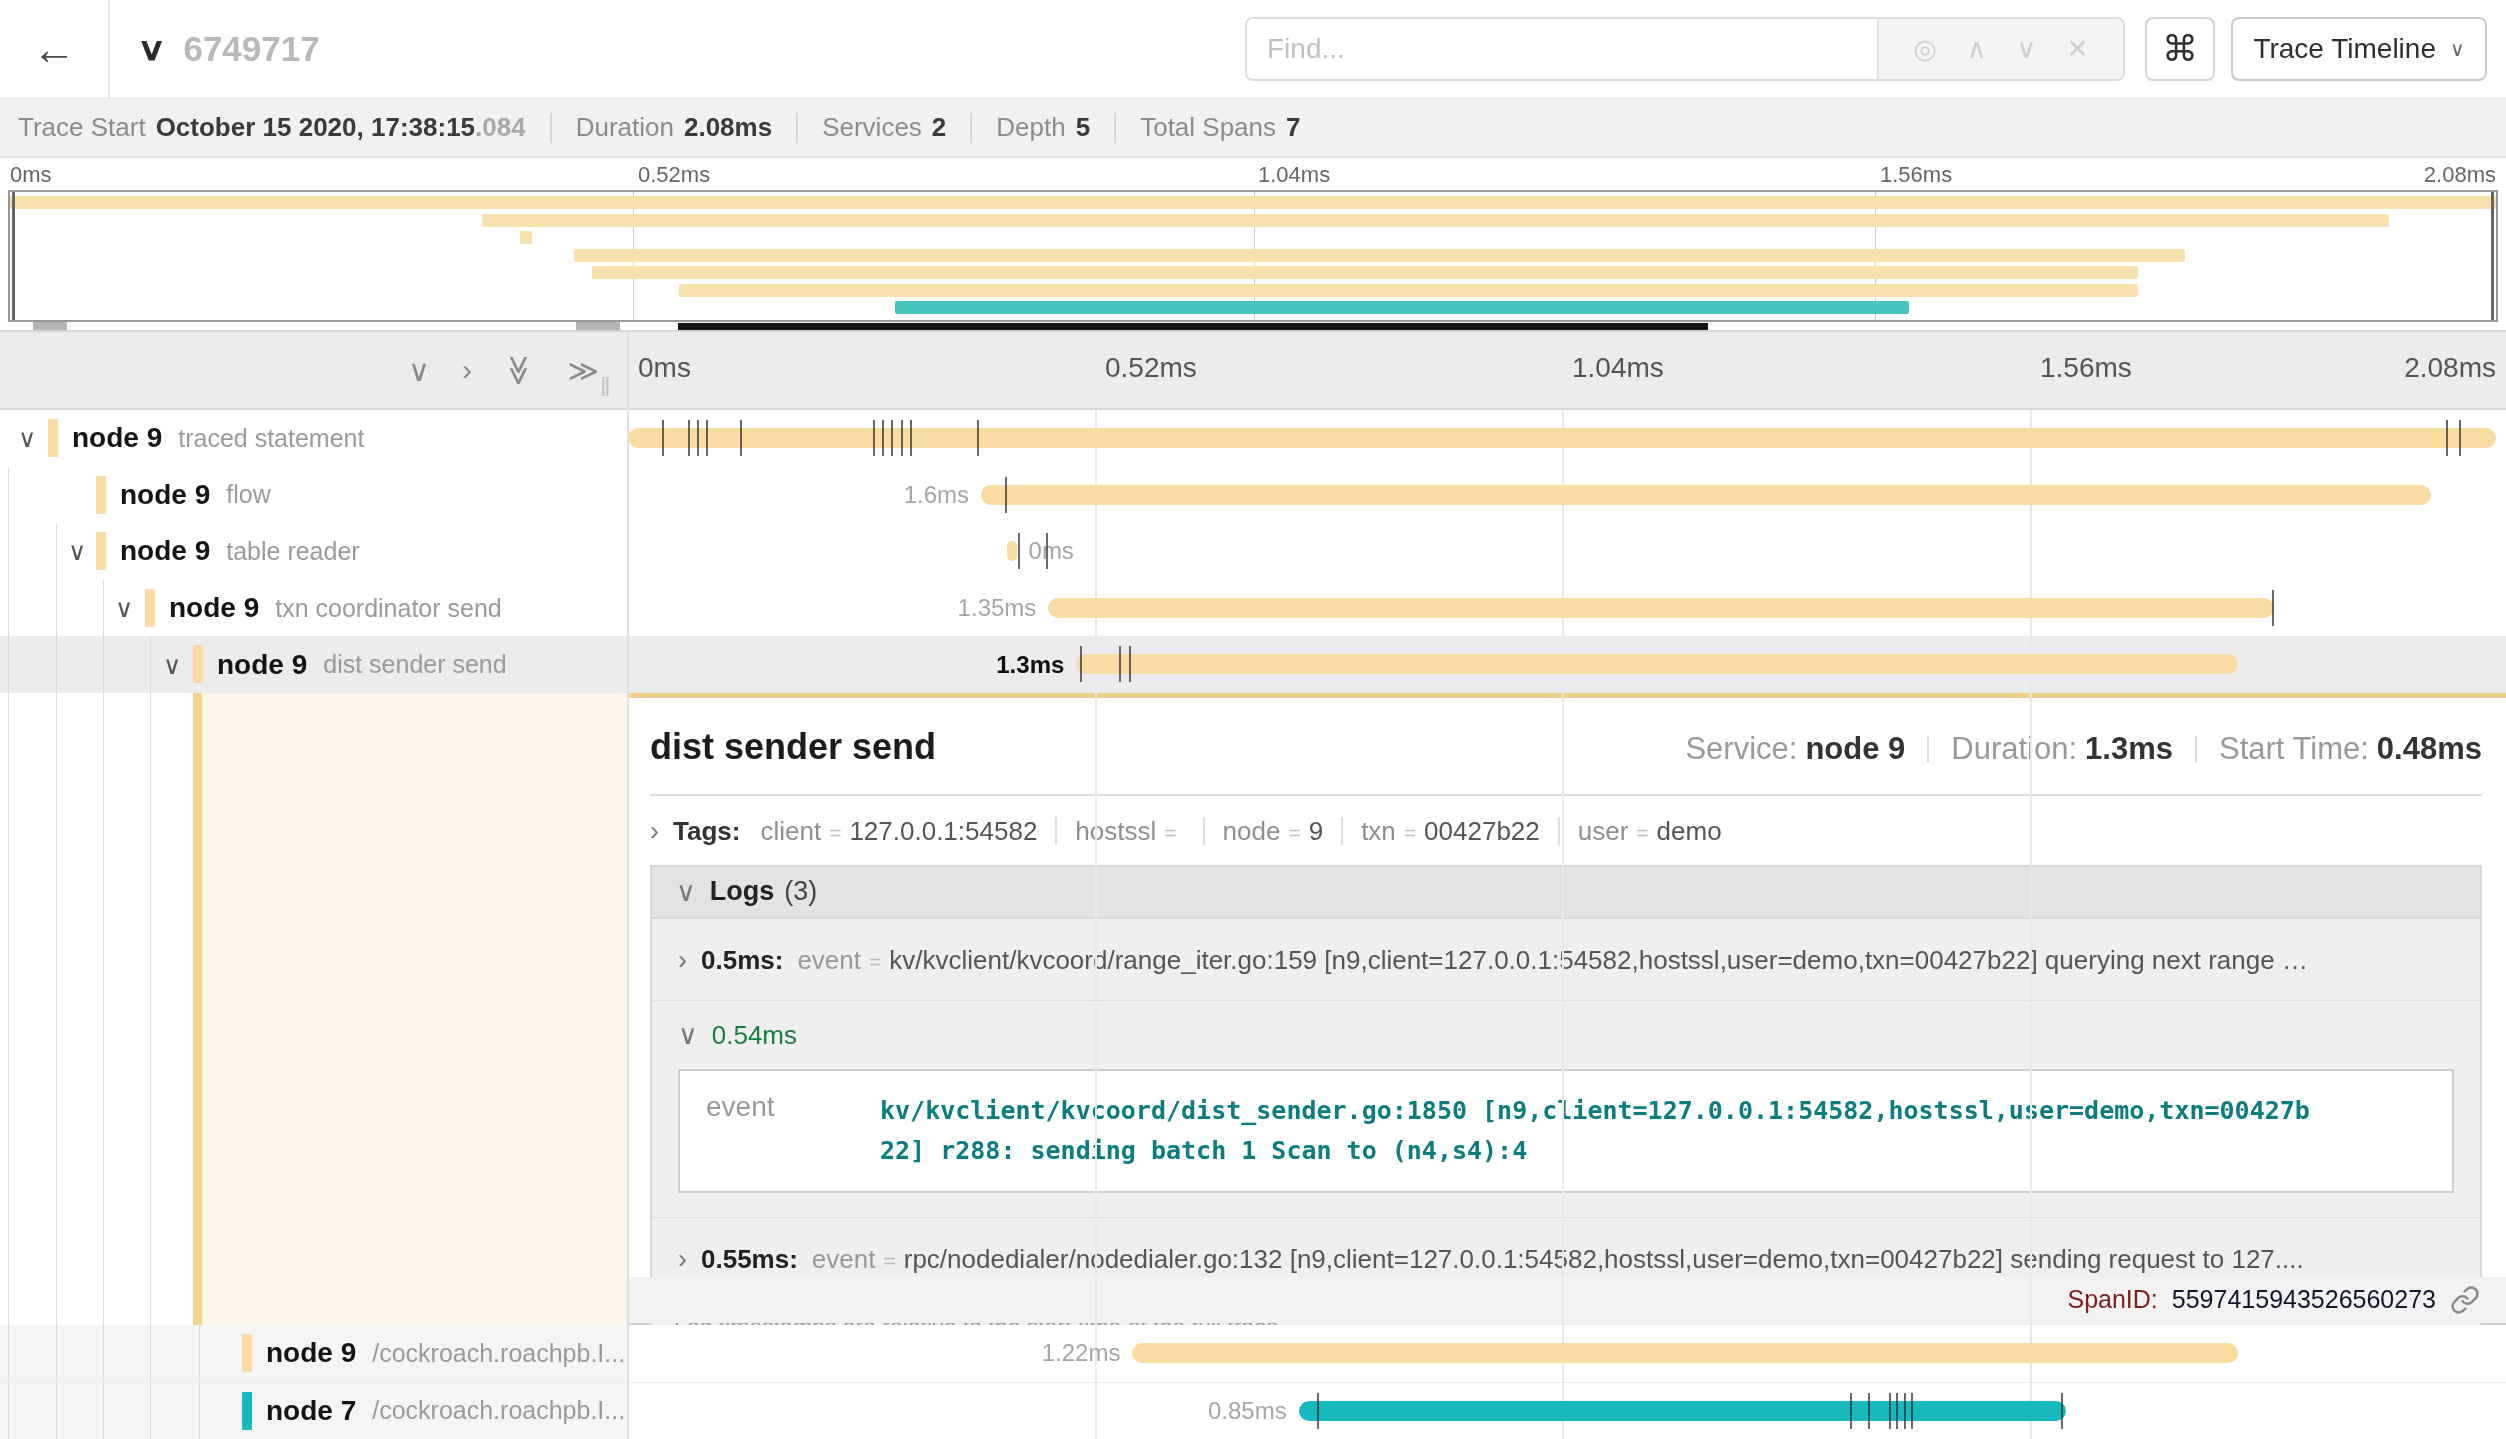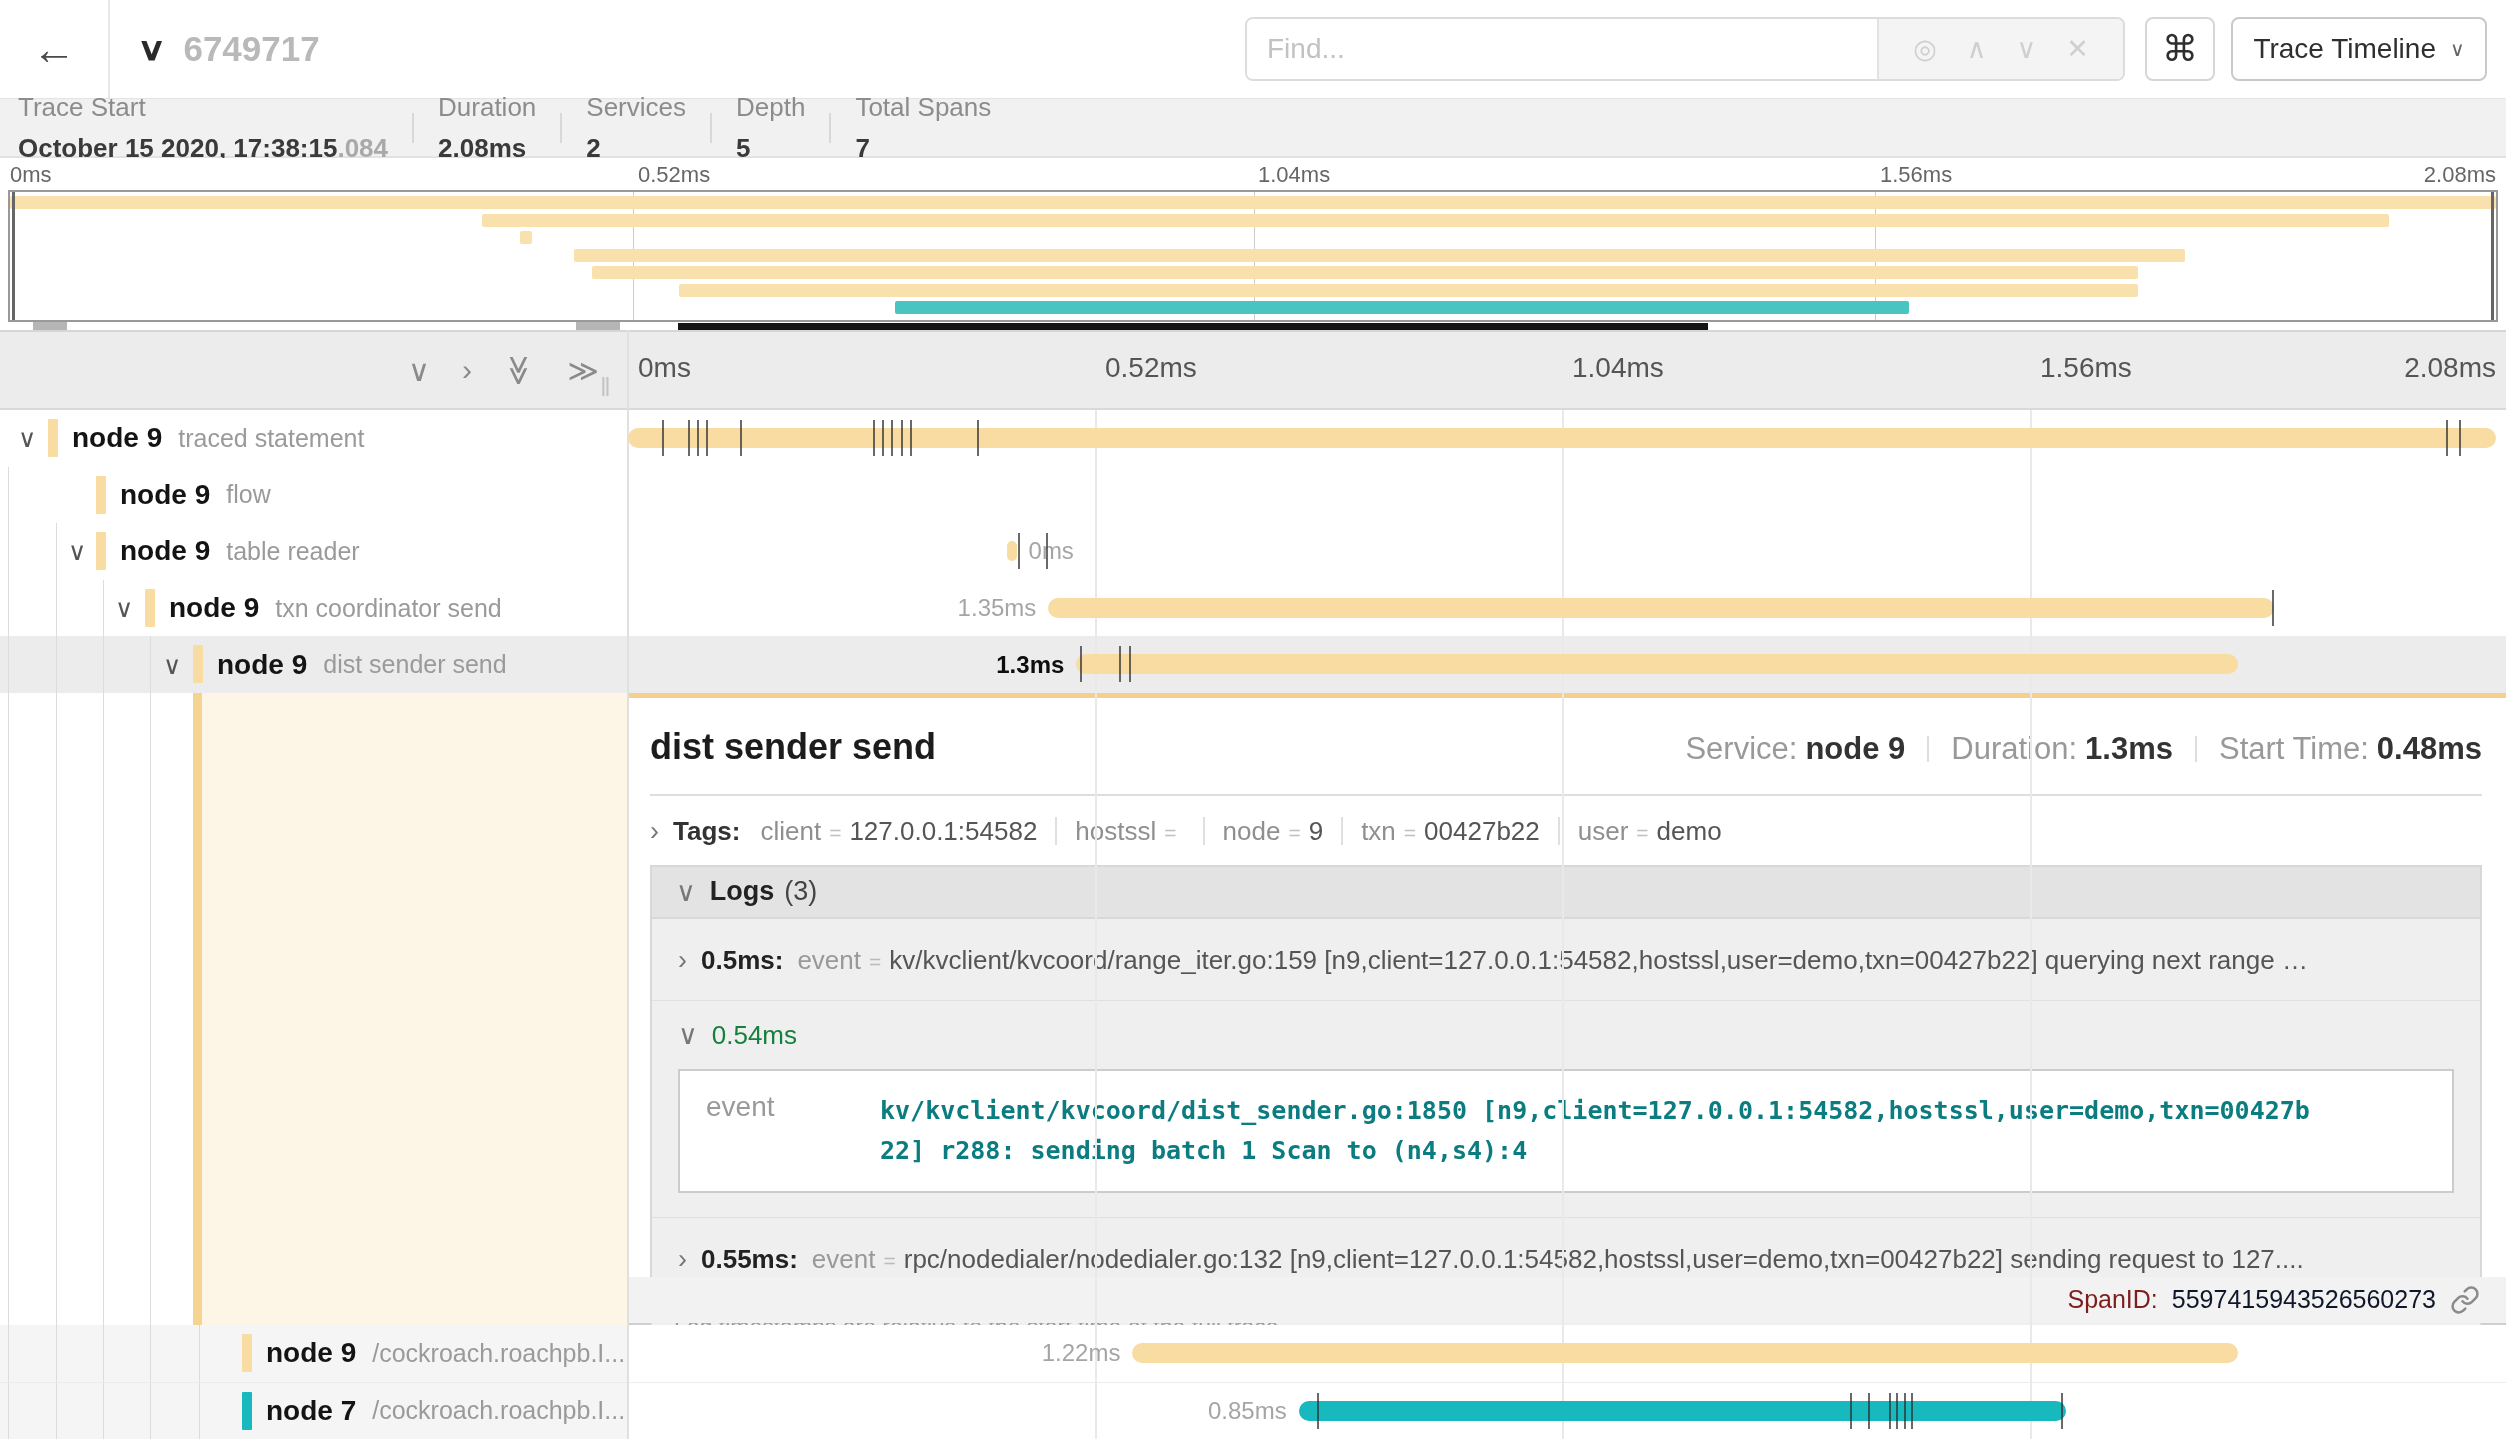--- a/index.html
+++ b/index.html
@@ -28,21 +28,21 @@
              font-size:36px; color:#2f2f2f; cursor:pointer; }
   .tl-btn { position:absolute; left:2231px; top:17px; width:256px; height:64px; border:2px solid #c9c9c9;
             border-radius:8px; background:#fff; display:flex; align-items:center; justify-content:center;
             gap:14px; font-size:28px; color:#2f2f2f; cursor:pointer; }
   .tl-btn .caret { font-size:20px; color:#666; }
 
   
   .infobar { position:absolute; left:0; top:98px; width:2506px; height:60px; background:#f1f1f1;
              border-top:1px solid #e3e3e3; border-bottom:2px solid #e2e2e2;
              display:flex; align-items:center; padding-left:18px; font-size:26px; color:#8c8c8c; }
-  .info-item { display:flex; align-items:baseline; gap:10px; white-space:nowrap;flex-direction:column; }
+  .info-item { display:flex; align-items:baseline; gap:10px; white-space:nowrap; }
   .info-val { font-weight:700; color:#3a3a3a; }
   .info-suffix { font-weight:700; color:#a9a9a9; }
   .info-sep { width:2px; height:30px; background:#d8d8d8; margin:0 24px; }
 
   
   .mm-wrap { position:absolute; left:0; top:158px; width:2506px; height:172px; background:#fff; }
   .mm-label { position:absolute; top:4px; font-size:22px; color:#666; }
   .mm-box { position:absolute; left:8px; top:32px; width:2490px; height:132px; border:2px solid #999; background:#fff; }
   .mm-grid { position:absolute; top:0; bottom:0; width:1px; background:#ccc; }
   .mm-scrub { position:absolute; top:0; bottom:0; width:3px; background:#666; }
@@ -260,20 +260,25 @@
         </div>
         <div class="span-row" style="height: 56.6px;">
           <div class="row-name">
             <div class="guide" style="left: 8px;"></div>
             <span class="cbar" style="left: 96px; background: rgb(248, 220, 161);"></span>
             <div class="name-inner" style="left: 120px;">
               <span class="svc">node 9</span>
               <span class="op">flow</span>
             </div>
           </div>
+          <div class="row-bars">
+            <span class="dur-label" style="right: 81.1%; margin-right: 12px;">1.6ms</span>
+            <div class="bar" style="left: 18.9%; width: 77.6%; background: rgb(248, 220, 161);"></div>
+            <div class="tick" style="left: 20.2%;"></div>
+          </div>
         </div>
         <div class="span-row" style="height: 56.6px;">
           <div class="row-name">
             <div class="guide" style="left: 8px;"></div>
             <div class="guide" style="left: 56px;"></div>
             <span class="tree-chev" style="left: 68px;">∨</span>
             <span class="cbar" style="left: 96px; background: rgb(248, 220, 161);"></span>
             <div class="name-inner" style="left: 120px;">
               <span class="svc">node 9</span>
               <span class="op">table reader</span>

